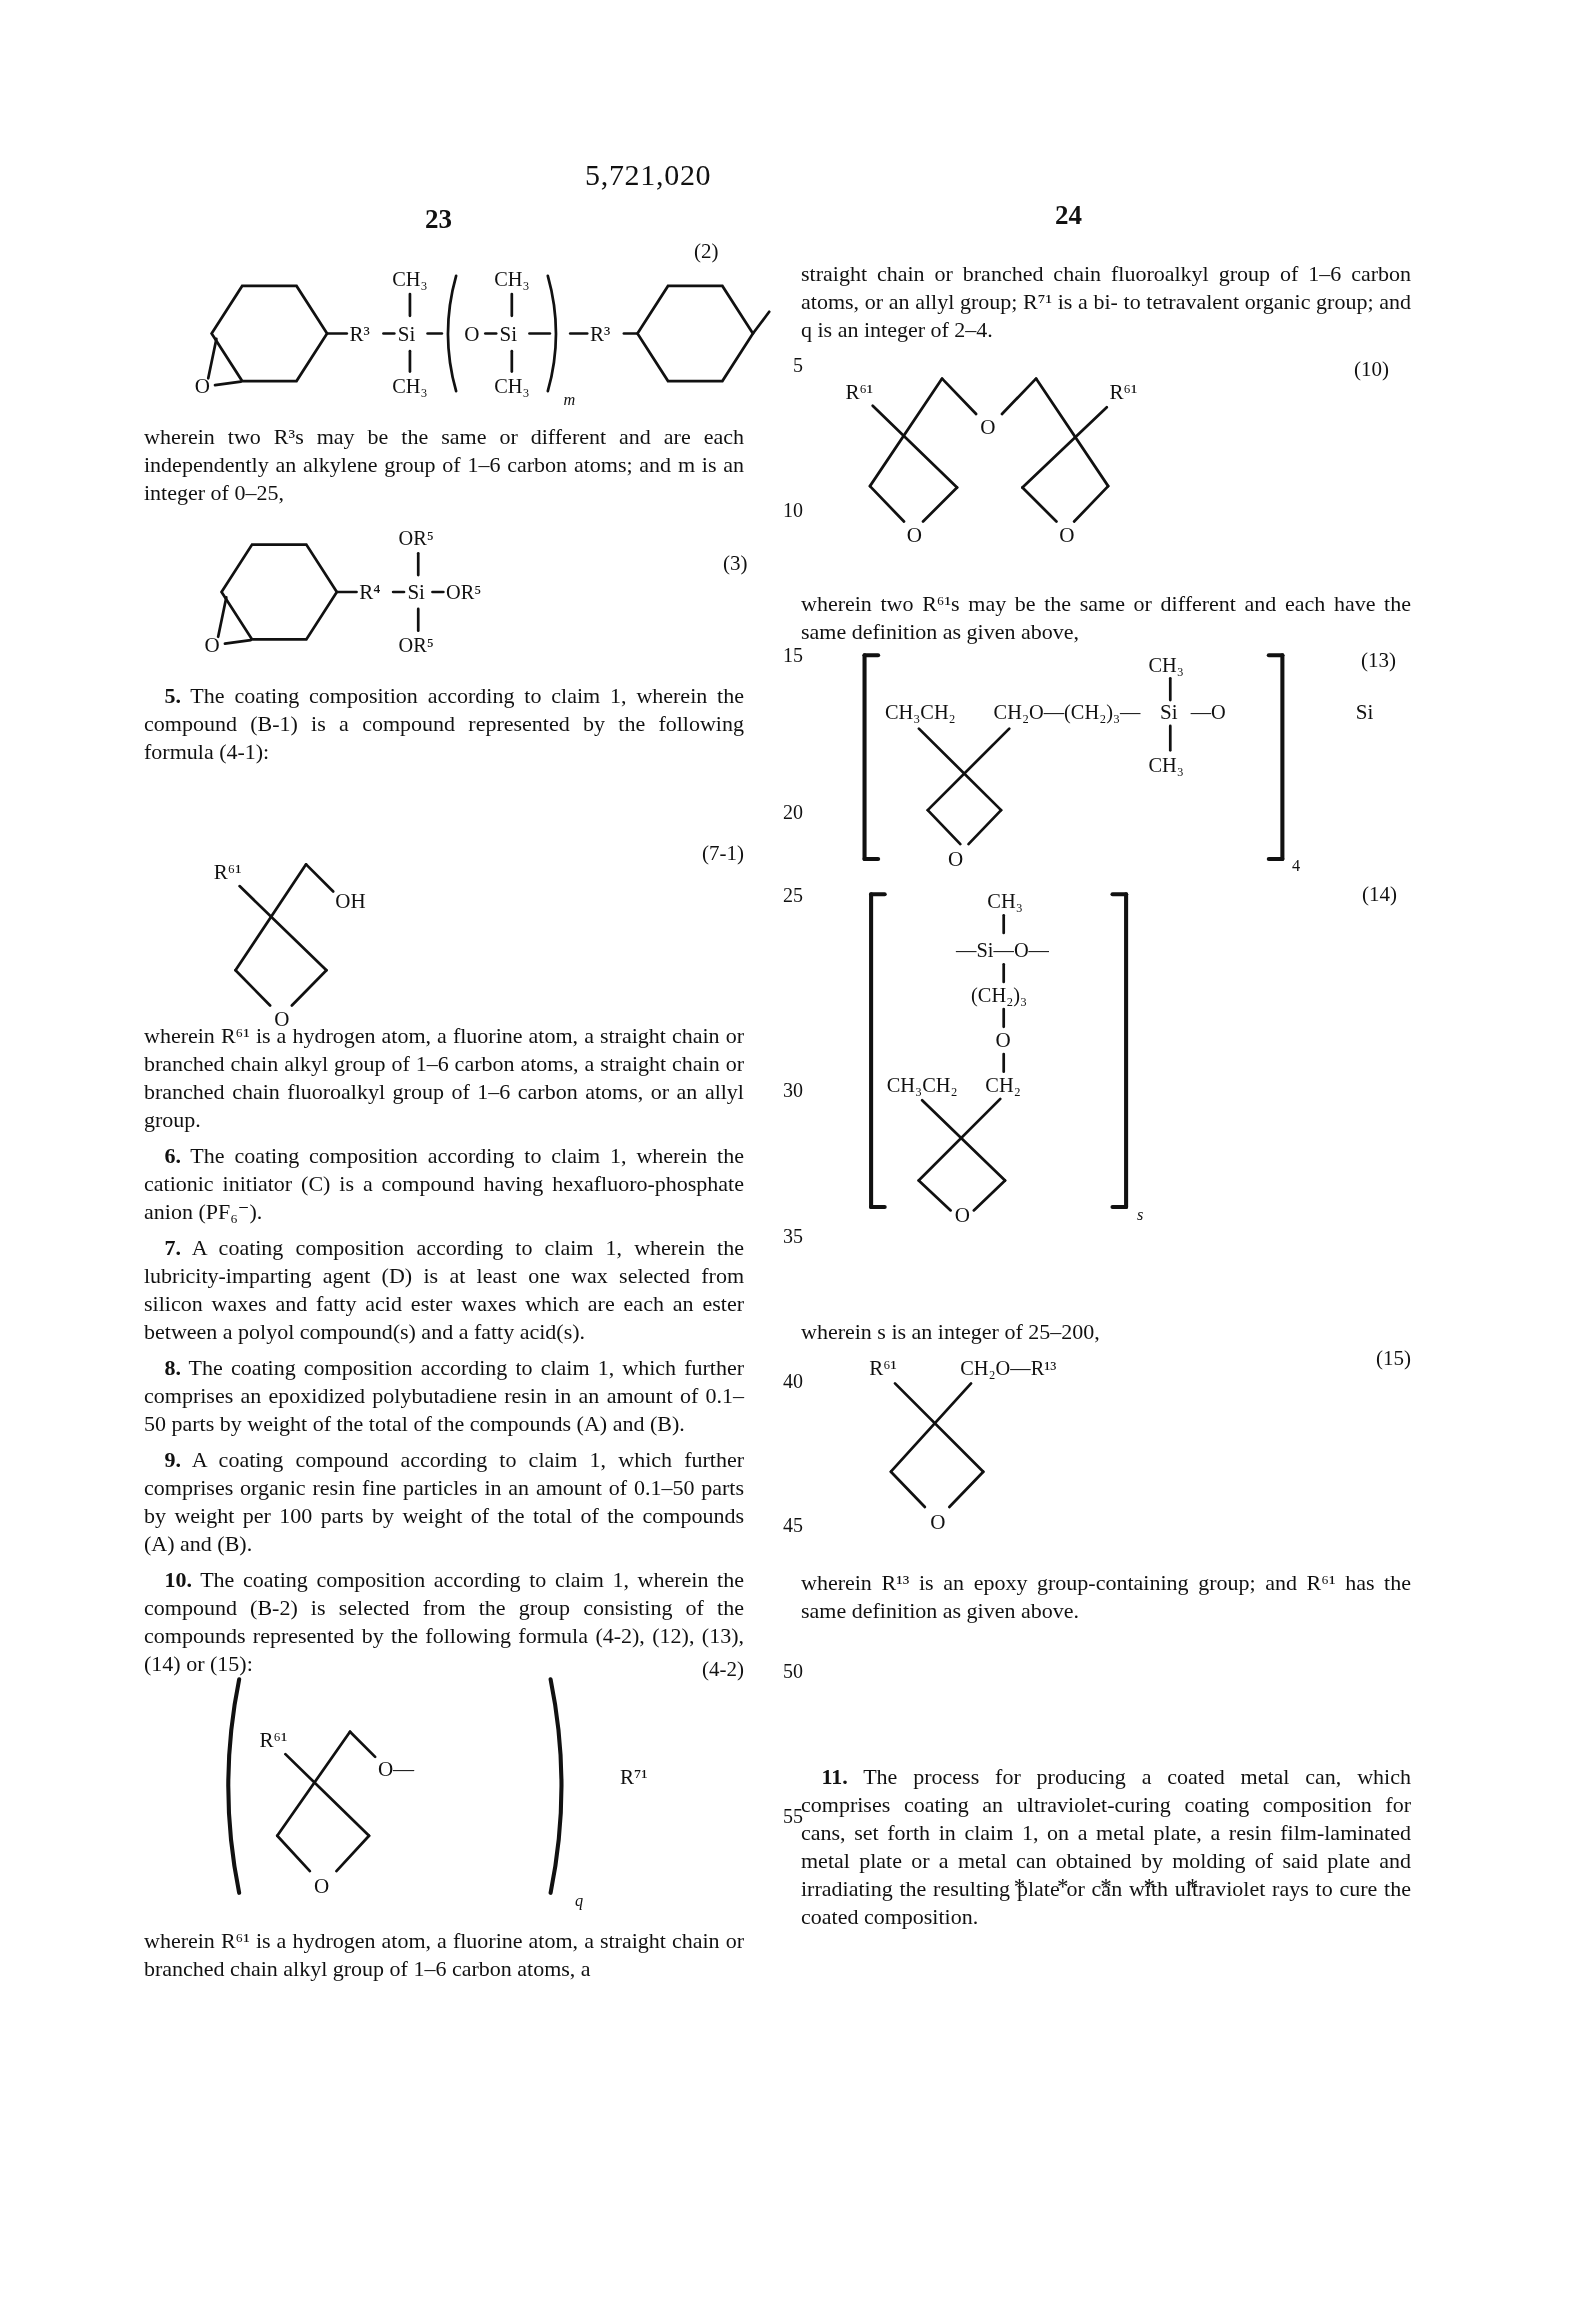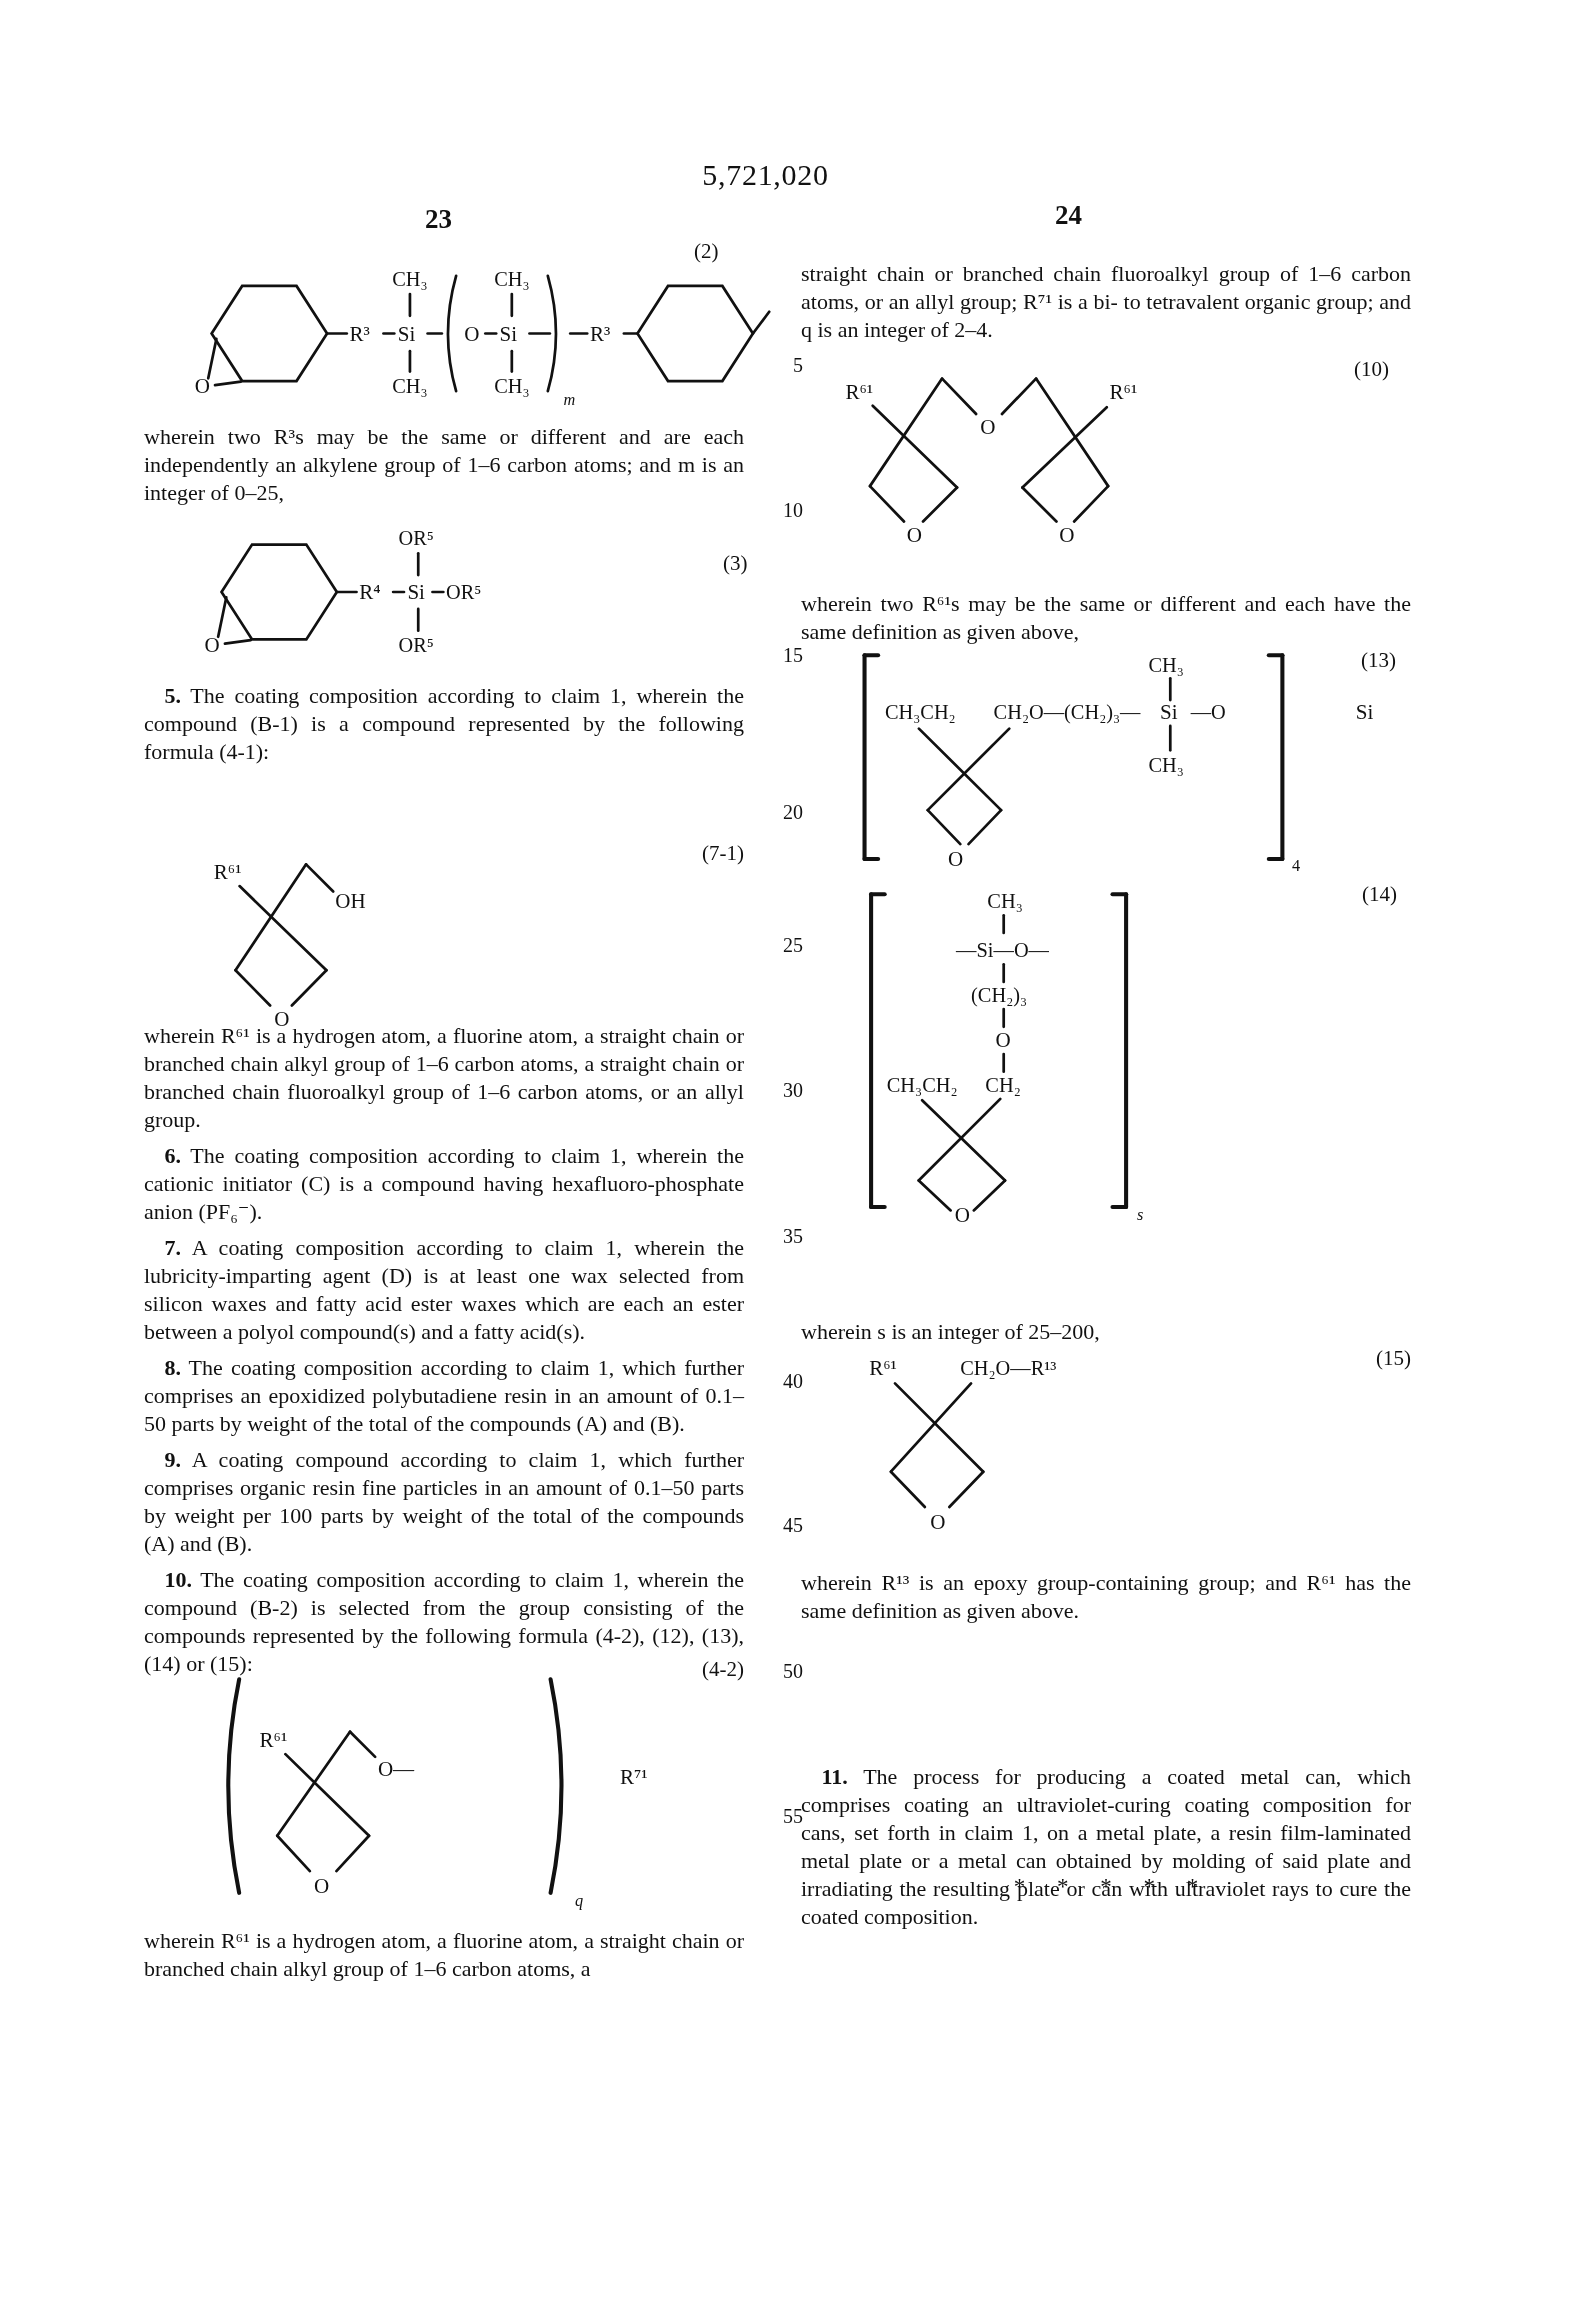--- a/index.html
+++ b/index.html
@@ -2,21 +2,21 @@
 <html style="font-size:11px"><head>
 <meta charset="utf-8">
 <style>
   html,body{margin:0;padding:0;background:#9a9a9a;}
   .page{
     position:relative;width:1578px;height:2319px;background:#ffffff;
     font-family:"Liberation Serif","DejaVu Serif",serif;color:#111;
     overflow:hidden;
   }
   .patent-number{
-    position:absolute;left:585px;top:158px;width:361px;text-align:center;
+    position:absolute;left:585px;top:158px;width:361px;
     font-size:30px;letter-spacing:0.7px;
   }
   .col-num{position:absolute;font-size:27px;font-weight:bold;}
   .col-num.left{left:408px;top:204px;width:61px;text-align:center;}
   .col-num.right{left:1055px;top:200px;width:61px;}
   .gnum{position:absolute;left:747px;width:56px;text-align:right;font-size:20px;}
   .tblock{position:absolute;font-size:22px;line-height:28px;text-align:justify;}
   .tblock p{margin:8px;padding:0;}
   .tblock p.claim{text-indent:20.4px;}
   .cnum{font-weight:bold;}
@@ -36,21 +36,21 @@
 <div class="page">
 
   <div class="patent-number">5,721,020</div>
   <div class="col-num left">23</div>
   <div class="col-num right">24</div>
 
   <span class="gnum" style="top:354px">5</span>
   <span class="gnum" style="top:499px">10</span>
   <span class="gnum" style="top:644px">15</span>
   <span class="gnum" style="top:801px">20</span>
-  <span class="gnum" style="top:934px">25</span>
+  <span class="gnum" style="top:884px">25</span>
   <span class="gnum" style="top:1079px">30</span>
   <span class="gnum" style="top:1225px">35</span>
   <span class="gnum" style="top:1370px">40</span>
   <span class="gnum" style="top:1514px">45</span>
   <span class="gnum" style="top:1660px">50</span>
   <span class="gnum" style="top:1805px">55</span>
 
   <svg class="fsvg" style="left:194px;top:252px" width="565" height="163" viewBox="0 0 830 240">
     <polygon points="70,50 150,50 195,120 150,190 70,190 25,120"></polygon>
     <line x1="20" y1="186" x2="32" y2="128"></line>

